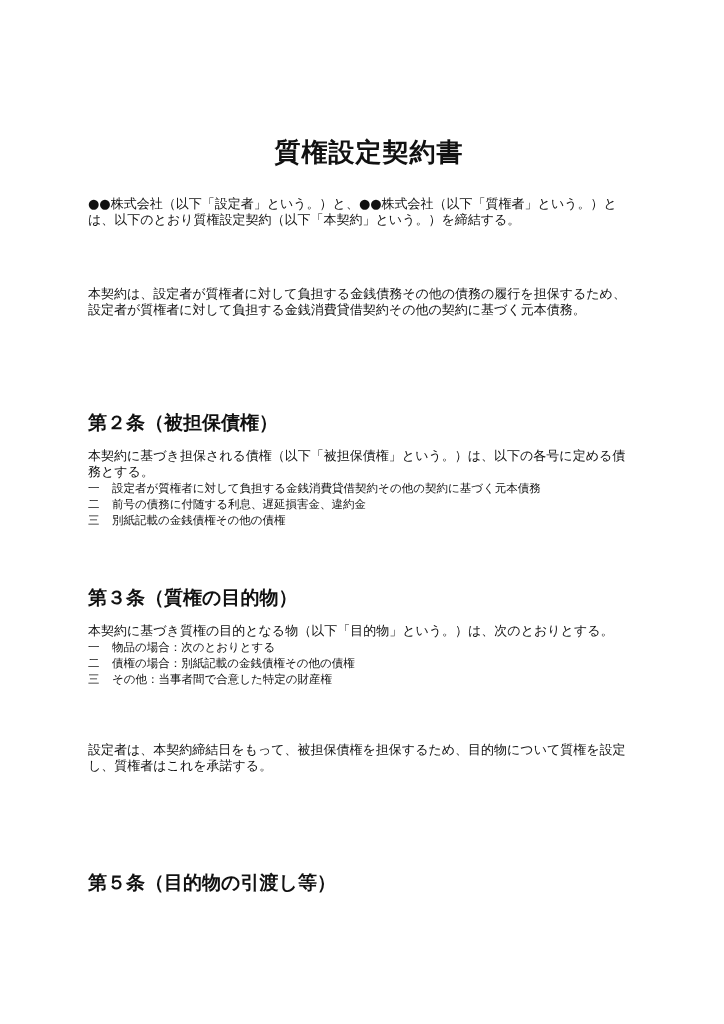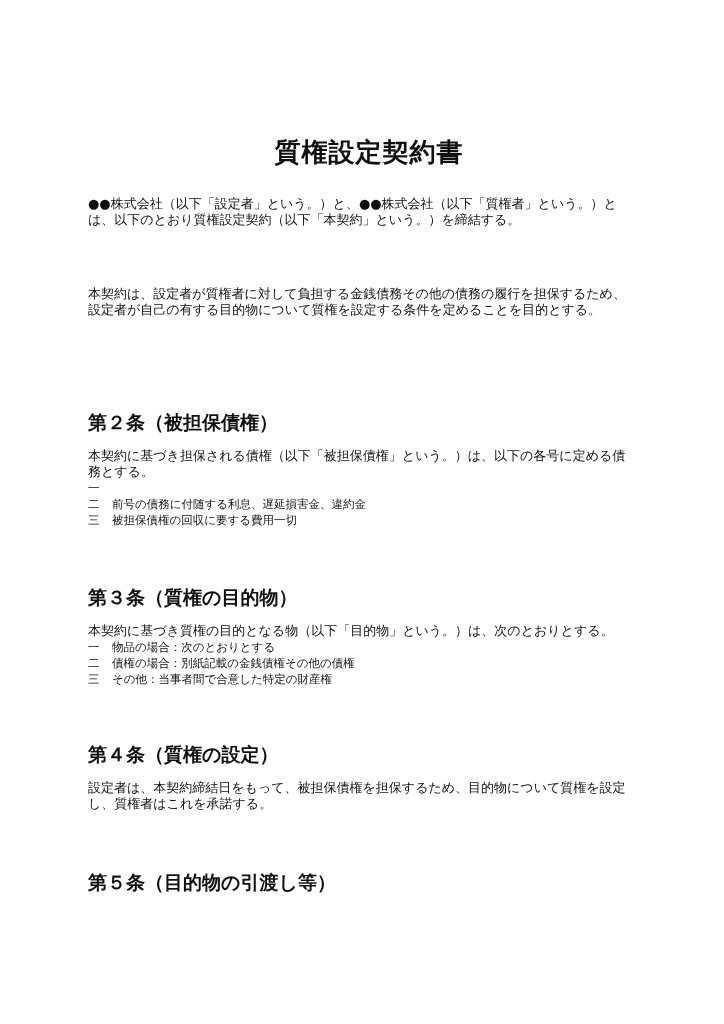--- a/index.html
+++ b/index.html
@@ -18,36 +18,37 @@
 <body>
 
 <div class="page">
   <h1 class="title">質権設定契約書</h1>
 
   <div class="block" style="top:196px;">
     <p class="para">●●株式会社（以下「設定者」という。）と、●●株式会社（以下「質権者」という。）とは、以下のとおり質権設定契約（以下「本契約」という。）を締結する。</p>
   </div>
 
   <div class="block" style="top:286px;">
-    <p class="para">本契約は、設定者が質権者に対して負担する金銭債務その他の債務の履行を担保するため、設定者が自己の有する目的物について質権を設定する条件を定めることを目的とする。</p>
+    <p class="para">本契約は、設定者が質権者に対して負担する金銭債務その他の債務の履行を担保するため、設定者が質権者に対して負担する金銭消費貸借契約その他の契約に基づく元本債務。</p>
   </div>
 
   <div class="block" style="top:410px;">
     <h2 class="heading">第２条（被担保債権）</h2>
     <p class="para">本契約に基づき担保される債権（以下「被担保債権」という。）は、以下の各号に定める債務とする。</p>
     <div class="item">
       <span class="num">一</span>
+      <span>設定者が質権者に対して負担する金銭消費貸借契約その他の契約に基づく元本債務</span>
     </div>
     <div class="item">
       <span class="num">二</span>
       <span>前号の債務に付随する利息、遅延損害金、違約金</span>
     </div>
     <div class="item">
       <span class="num">三</span>
-      <span>被担保債権の回収に要する費用一切</span>
+      <span>別紙記載の金銭債権その他の債権</span>
     </div>
   </div>
 
   <div class="block" style="top:585px;">
     <h2 class="heading">第３条（質権の目的物）</h2>
     <p class="para">本契約に基づき質権の目的となる物（以下「目的物」という。）は、次のとおりとする。</p>
     <div class="item">
       <span class="num">一</span>
       <span>物品の場合：次のとおりとする</span>
     </div>
@@ -55,20 +56,19 @@
       <span class="num">二</span>
       <span>債権の場合：別紙記載の金銭債権その他の債権</span>
     </div>
     <div class="item">
       <span class="num">三</span>
       <span>その他：当事者間で合意した特定の財産権</span>
     </div>
   </div>
 
   <div class="block" style="top:742px;">
-    <h2 class="heading">第４条（質権の設定）</h2>
     <p class="para">設定者は、本契約締結日をもって、被担保債権を担保するため、目的物について質権を設定し、質権者はこれを承諾する。</p>
   </div>
 
   <div class="block" style="top:870px;">
     <h2 class="heading">第５条（目的物の引渡し等）</h2>
   </div>
 </div>
 
 </body></html>

